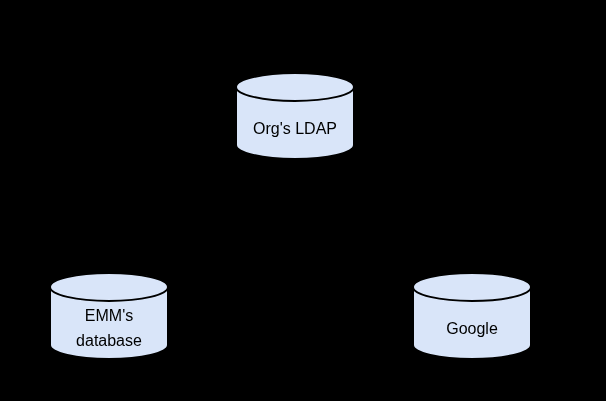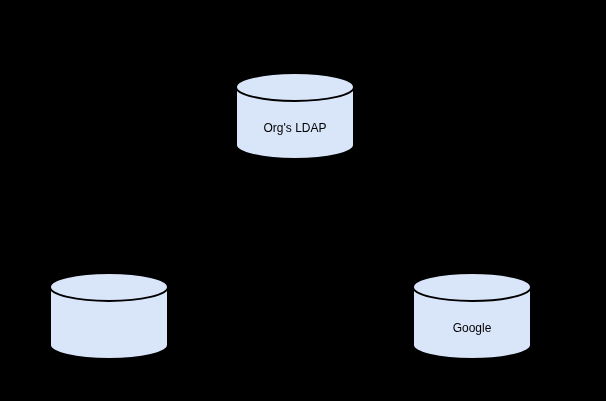--- a/index.html
+++ b/index.html
@@ -39,21 +39,21 @@
     position: absolute;
     left: 0;
     right: 0;
     top: 28px;
     height: 58px;
     display: flex;
     flex-direction: column;
     align-items: center;
     justify-content: center;
     text-align: center;
-    font-size: 12px;
+    font-size: 16px;
     line-height: 25px;
     color: #000000;
     pointer-events: none;
   }
   #node-ldap   { left: 234px; top: 71px;  }
   #node-emm    { left: 48px;  top: 271px; }
   #node-google { left: 411px; top: 271px; }
 </style>
 </head>
 <body>
@@ -68,20 +68,24 @@
     <div class="cyl-label">
       <div>Org's LDAP</div>
     </div>
   </div>
 
   <div class="cylinder" id="node-emm">
     <svg width="122" height="90" viewBox="0 0 122 90">
       <path class="cyl-body" d="M2,16 A59,14 0 0 1 120,16 L120,74 A59,14 0 0 1 2,74 Z" fill="#d9e5f9"></path>
       <path class="cyl-rim" d="M2,16 A59,14 0 0 0 120,16"></path>
     </svg>
+    <div class="cyl-label">
+      <div>EMM's</div>
+      <div>database</div>
+    </div>
   </div>
 
   <div class="cylinder" id="node-google">
     <svg width="122" height="90" viewBox="0 0 122 90">
       <path class="cyl-body" d="M2,16 A59,14 0 0 1 120,16 L120,74 A59,14 0 0 1 2,74 Z" fill="#d9e5f9"></path>
       <path class="cyl-rim" d="M2,16 A59,14 0 0 0 120,16"></path>
     </svg>
     <div class="cyl-label">
       <div>Google</div>
     </div>

